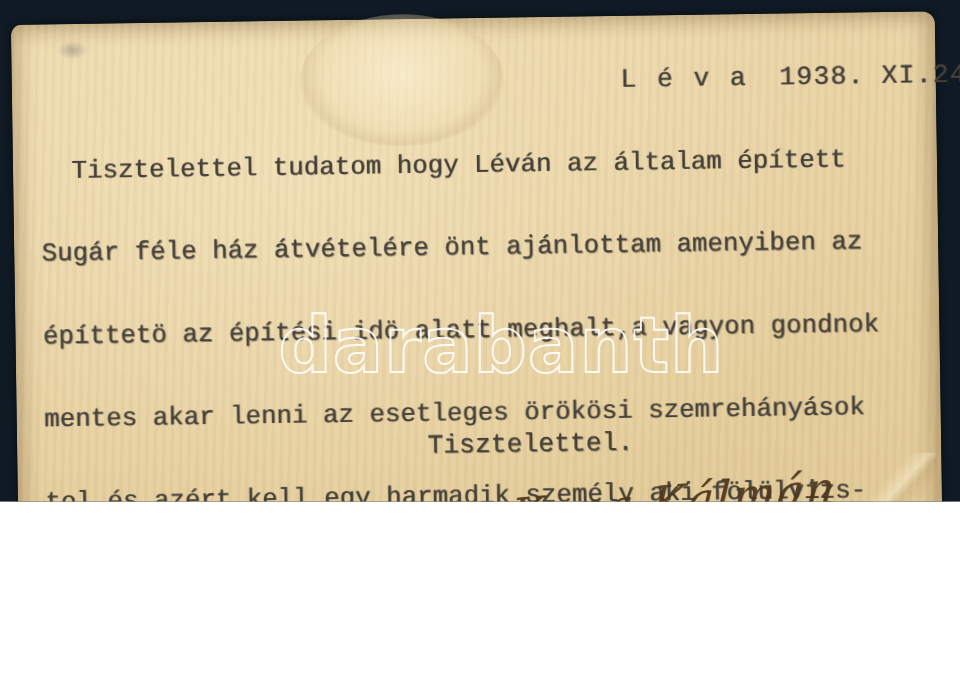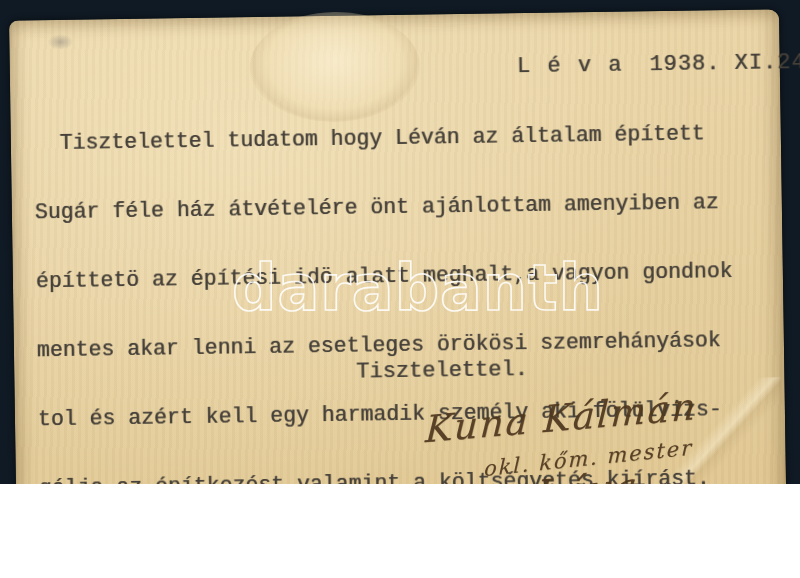--- a/index.html
+++ b/index.html
@@ -3,21 +3,21 @@
 <meta charset="utf-8">
 <style>
   html, body { margin: 0; padding: 0; }
   body {
     width: 800px; height: 578px;
     font-family: "Liberation Sans", sans-serif;
     overflow: hidden;
   }
   .scene {
     position: relative;
-    width: 800px; height: 484px;
+    width: 800px; height: 418px;
     background: #101a24;
     overflow: hidden;
   }
   
   .postcard {
     position: absolute;
     left: 13px; top: 15px;
     width: 770px; height: 538px;
     background:
       radial-gradient(ellipse at 30% 25%, rgba(255,244,214,.35), rgba(0,0,0,0) 60%),

